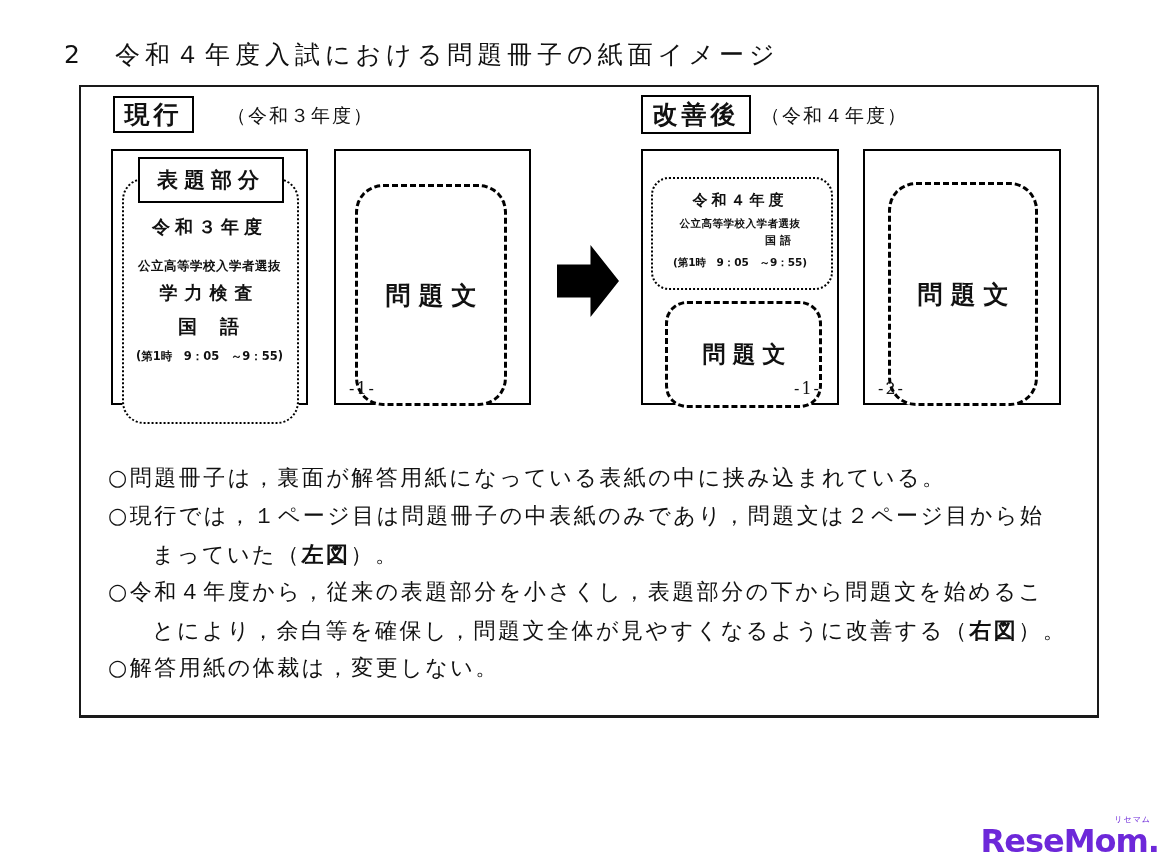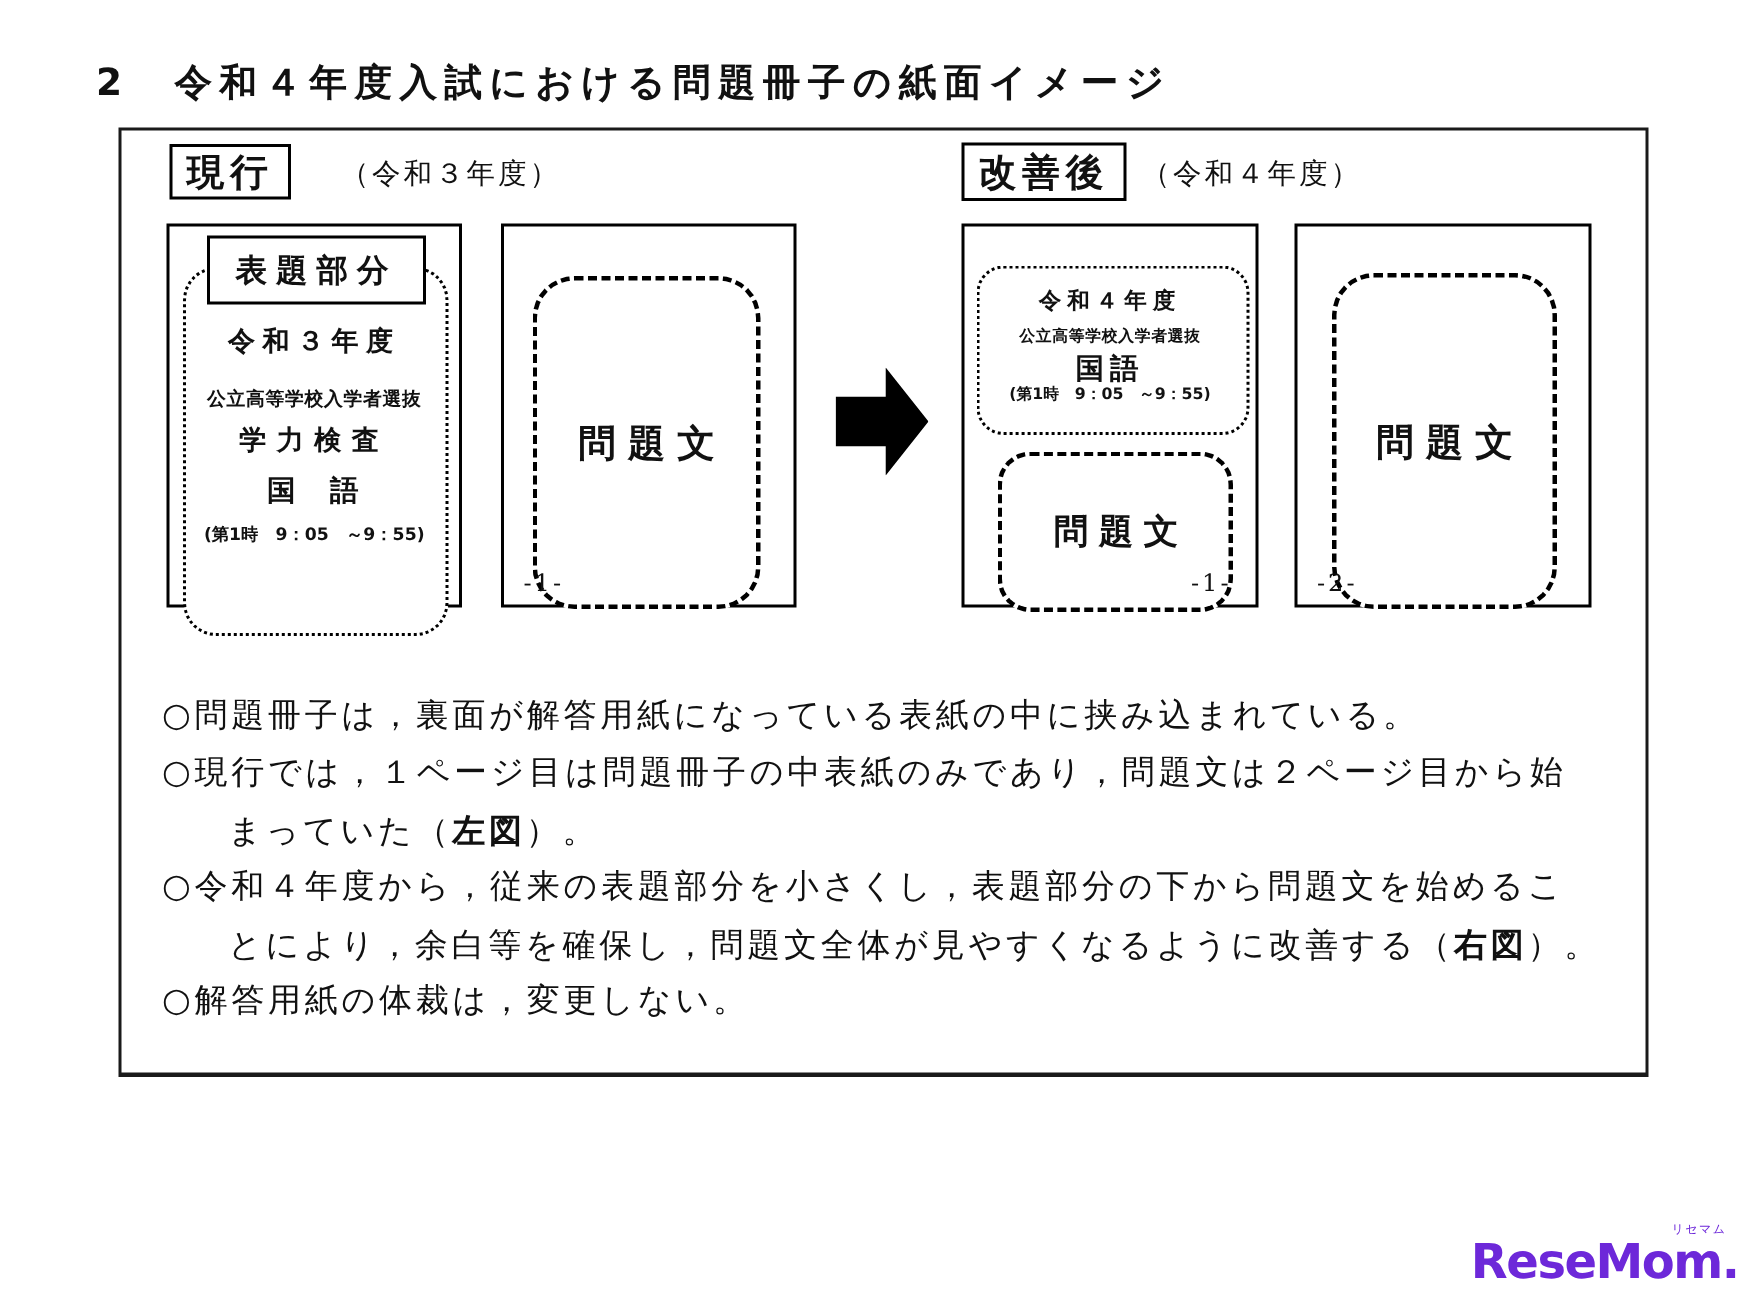--- a/index.html
+++ b/index.html
@@ -6,21 +6,21 @@
   html,body { background:#ffffff; }
   body {
     width:1169px; height:867px; position:relative; overflow:hidden;
     font-family:"DejaVu Serif","Liberation Serif",serif; color:#111;
   }
 
   
   .doc-title {
     position:absolute; left:64px; top:38px;
     font-family:"DejaVu Sans","Liberation Sans",sans-serif;
-    font-weight:bold; font-size:25px; letter-spacing:5px; white-space:nowrap;
+    font-weight:normal; font-size:25px; letter-spacing:5px; white-space:nowrap;
   }
 
   
   .frame {
     position:absolute; left:79px; top:85px; width:1020px; height:633px;
     border:2px solid #1a1a1a; border-bottom-width:3px; background:#fff;
   }
 
   
   .label-box {
@@ -87,21 +87,21 @@
     position:absolute; bottom:5px; font-size:16px; letter-spacing:2px;
     font-family:"DejaVu Serif","Liberation Serif",serif;
   }
   .pn-left  { left:13px; }
   .pn-right { right:16px; }
 
   
   .r1 .cover-dotted { left:8px; top:26px; width:182px; height:113px; border-radius:18px; }
   .r1 .t-year      { top:40px;  font-size:15px; letter-spacing:4px; }
   .r1 .t-selection { top:66px;  font-size:10.5px; letter-spacing:0.5px; }
-  .r1 .t-subject   { top:82px;  font-size:19px; letter-spacing:4px; }
+  .r1 .t-subject   { top:82px;  font-size:11px; letter-spacing:4px;margin-left:40px; }
   .r1 .t-time      { top:105px; font-size:10.5px; letter-spacing:0; }
   .r1 .body-dashed { left:22px; top:150px; width:157px; height:107px; border-radius:22px; }
   .r1 .question-label { font-size:23px; letter-spacing:7px; }
 
   
   .arrow {
     position:absolute; left:476px; top:158px; width:62px; height:72px;
     background:#000;
     clip-path:polygon(0% 27%, 54% 27%, 54% 0%, 100% 50%, 54% 100%, 54% 73%, 0% 73%);
   }

